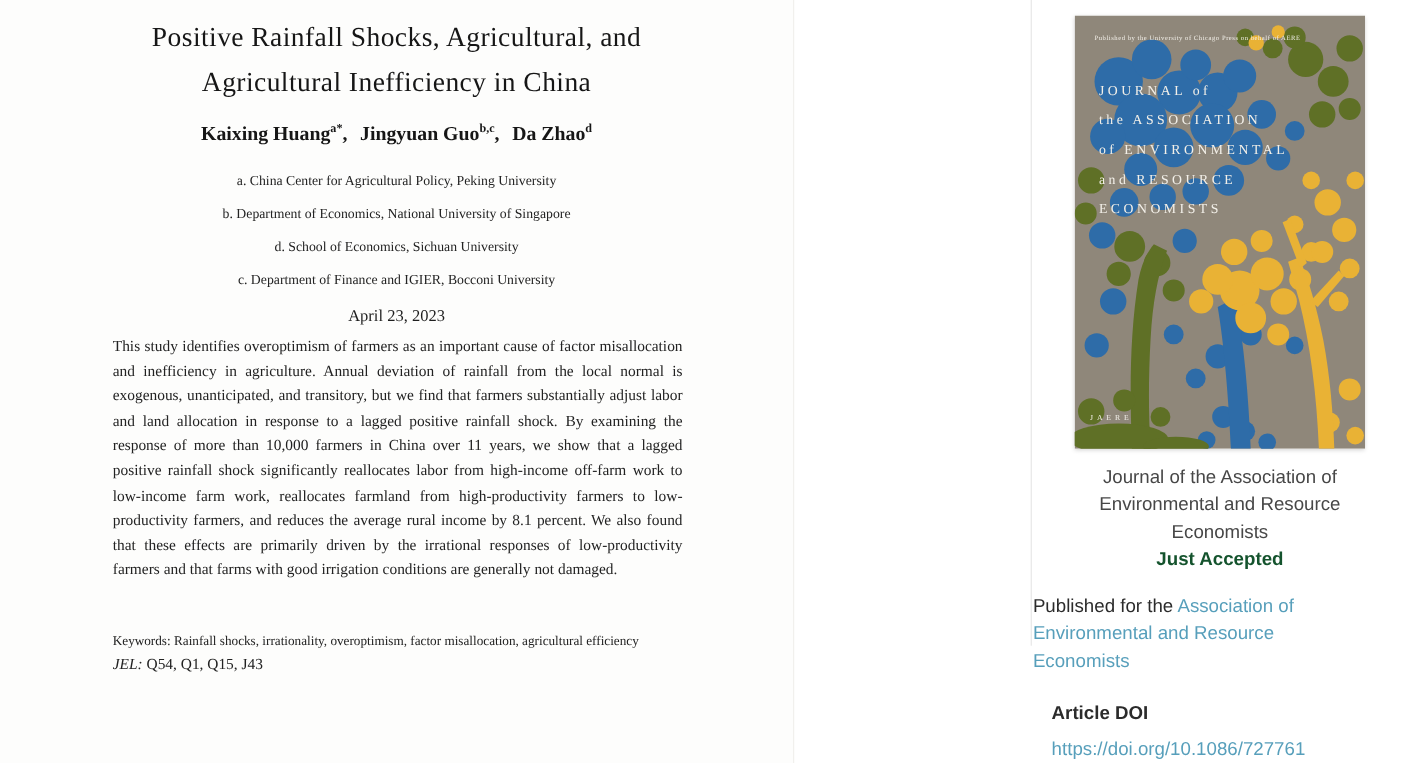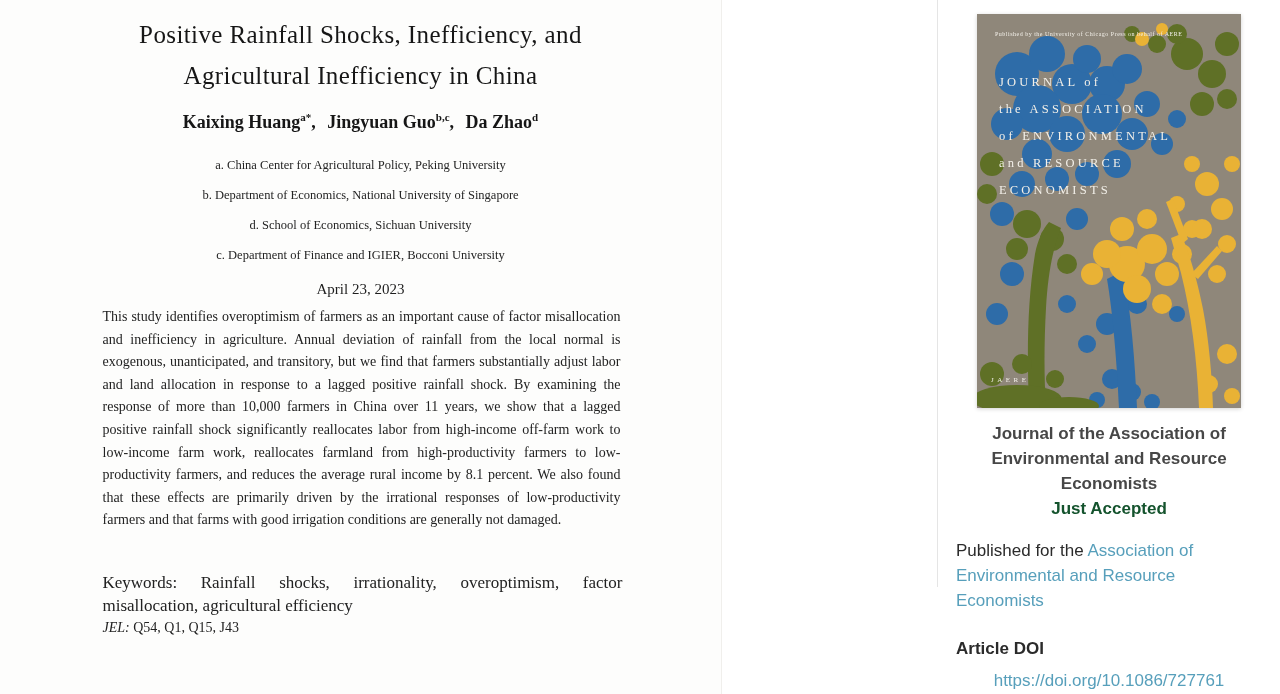--- a/index.html
+++ b/index.html
@@ -19,57 +19,57 @@
     letter-spacing:0.4px; font-weight:normal; color:#161616; }
   .authors { margin-top:15px; text-align:center; font-size:18px; font-weight:bold; color:#161616; }
   .authors sup { font-size:11px; font-weight:bold; }
   .authors .sep { margin-right:7px; }
   .affils { margin-top:17px; text-align:center; font-size:12.5px; color:#232323; }
   .affils div { line-height:30px; }
   .paper-date { margin-top:11px; text-align:center; font-size:15px; }
   .abstract-head { margin-top:15px; text-align:center; font-size:15px; font-weight:bold; }
   .abstract-body { margin:8px 120px 0 82px; width:518px; font-size:14px; line-height:22.6px;
     text-align:justify; color:#222; }
-  .kw-block { margin:40px 120px 0 82px; width:520px; font-size:17px; line-height:22.6px;
+  .kw-block { margin:40px 120px 0 82px; width:520px; font-size:12px; line-height:22.6px;
     text-align:justify; color:#222; }
   .jel-line { margin:0 120px 0 82px; width:520px; font-size:14px; line-height:22.6px; color:#222; }
   .jel-label { font-style:italic; }
 
   
   .sidebar {
     position:absolute; left:937px; top:0; width:343px; height:587px;
     background:#ffffff; border-left:1px solid #e5e5e5;
   }
   .cover { width:264px; height:394px; margin:14px auto 0; box-shadow:0 1px 4px rgba(0,0,0,0.18); }
   .cover svg { display:block; width:264px; height:394px; }
 
   .journal-name { margin:13px 20px 0; text-align:center; font-size:17px; line-height:25px;
-    font-weight:bold; color:#474747; }
+    font-weight:normal; color:#474747; }
   .journal-status { margin:0 20px; text-align:center; font-size:17px; line-height:25px;
     font-weight:bold; color:#14532d; }
 
-  .published-for { margin:17px 18px 0; width:272px; font-size:17px; line-height:25px; color:#2b2b2b; }
+  .published-for { margin:17px 1px 0; width:272px; font-size:17px; line-height:25px; color:#2b2b2b; }
   .published-for a { color:#579fbb; text-decoration:none; cursor:pointer; }
 
   .doi-label { margin:23px 18px 0; font-size:17px; line-height:25px; font-weight:bold; color:#2b2b2b; }
   .doi-link { display:block; margin:7px 18px 0; font-size:17px; line-height:25px;
-    color:#579fbb; text-decoration:none; cursor:pointer;text-align:center; }
+    color:#579fbb; text-decoration:none; cursor:pointer; }
 
   .cover-text { font-family:"Liberation Serif","DejaVu Serif",serif; fill:#f3f0e9; }
 </style>
 </head>
 <body>
 
 <div class="app">
 
   <section class="doc-page">
     <div class="doc-inner">
 
       <h1 class="paper-title">
-        <div>Positive Rainfall Shocks, Inefficiency, and</div>
+        <div>Positive Rainfall Shocks, Agricultural, and</div>
         <div>Agricultural Inefficiency in China</div>
       </h1>
 
       <div class="authors">
         <span><span>Kaixing Huang</span><sup>a*</sup></span><span class="sep">,</span>
         <span><span>Jingyuan Guo</span><sup>b,c</sup></span><span class="sep">,</span>
         <span><span>Da Zhao</span><sup>d</sup></span>
       </div>
 
       <div class="affils">

